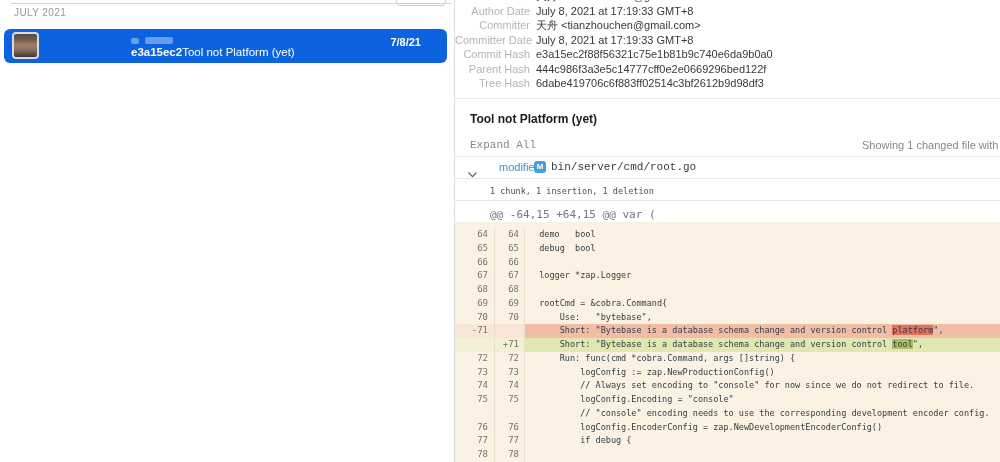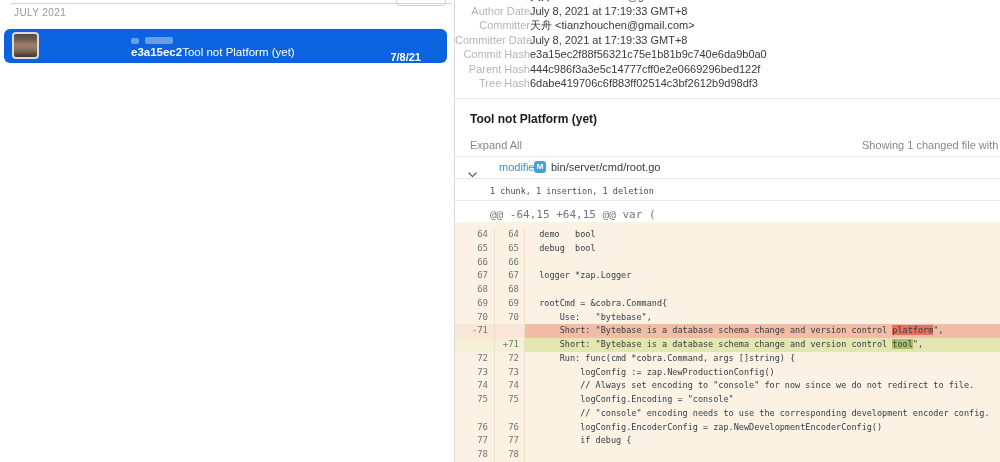--- a/index.html
+++ b/index.html
@@ -15,38 +15,38 @@
   .cut-box{position:absolute;left:396px;top:-10px;width:48px;height:14px;border:1px solid #cfcfcf;border-radius:4px;background:#fff;}
   .section-header{position:absolute;left:14px;top:7px;font-size:10px;color:#97979c;letter-spacing:.4px;}
   .commit-card{position:absolute;left:4px;top:29px;width:443px;height:34px;border-radius:6px;background:var(--accent);}
   .avatar{position:absolute;left:8px;top:3px;width:27px;height:27px;border-radius:4px;border:2px solid #d9d9de;box-sizing:border-box;
     background:linear-gradient(180deg,#564b42 0%,#6b5a4d 22%,#a08069 48%,#8a7060 68%,#3f362e 100%);}
   .redact{position:absolute;background:rgba(255,255,255,.38);border-radius:2px;}
   .redact.r1{left:127px;top:9px;width:8px;height:6px;}
   .redact.r2{left:141px;top:8px;width:28px;height:7px;}
   .commit-line{position:absolute;left:127px;top:17px;display:flex;color:#fff;font-size:11.5px;white-space:nowrap;}
   .commit-hash{font-weight:700;}
-  .commit-date{position:absolute;right:26px;top:22px;color:#fff;font-size:11px;font-weight:600;}
+  .commit-date{position:absolute;right:26px;top:7px;color:#fff;font-size:11px;font-weight:600;}
   
   .right-panel{position:absolute;left:455px;top:0;width:545px;height:408px;}
   .meta-list{position:absolute;left:0;top:-11px;width:545px;}
   .meta-row{display:flex;height:14.5px;line-height:14.5px;font-size:11px;white-space:nowrap;}
   .meta-label{width:75px;text-align:right;color:#b5b5ba;flex:none;}
-  .meta-value{color:#39393d;}
+  .meta-value{margin-left:6px;color:#39393d;}
   .sep{position:absolute;left:0;width:545px;height:1px;background:#e8e8ea;}
   .sep.s1{top:98px;} .sep.s2{top:156px;} .sep.s3{top:178px;} .sep.s4{top:200px;}
   .commit-title{position:absolute;left:15px;top:112px;font-size:12px;font-weight:700;color:#1b1b1d;}
-  .expand-all{position:absolute;left:15px;top:139px;font-size:11px;color:#88888c;cursor:default;}
+  .expand-all{position:absolute;left:15px;top:139px;font-size:11px;color:#88888c;cursor:default;font-family:Liberation Mono, monospace;}
   .summary{position:absolute;left:407px;top:139px;font-size:11px;color:#88888c;white-space:nowrap;}
   .file-row{position:absolute;left:0;top:157px;width:545px;height:21px;}
   .chev{position:absolute;left:13px;top:7px;}
   .file-status{position:absolute;left:44px;top:4px;font-size:11px;color:var(--mod-blue);}
   .file-badge{position:absolute;left:79px;top:3.5px;width:12px;height:12px;border-radius:3px;background:var(--badge-blue);
     color:#fff;font-size:8px;font-weight:700;text-align:center;line-height:12px;}
-  .file-path{position:absolute;left:96px;top:4px;font-size:11px;color:#3b3b3f;}
+  .file-path{position:absolute;left:96px;top:4px;font-size:11px;color:#3b3b3f;font-family:Liberation Mono, monospace;}
   .mono{font-family:"DejaVu Sans Mono", monospace;}
   .stats{position:absolute;left:35px;top:186px;font-size:8.5px;color:#4c4c50;}
   .hunk{position:absolute;left:35px;top:208px;font-size:11px;color:#77777b;}
   
   .diff{position:absolute;left:0;top:222px;width:545px;height:240px;background:var(--diff-bg);padding-top:6px;box-sizing:border-box;overflow:hidden;}
   .diff-row{display:flex;height:13.75px;line-height:13.9px;}
   .ncell{flex:none;text-align:right;box-sizing:border-box;border-right:1px solid var(--diff-rule);
     font-family:"DejaVu Sans Mono",monospace;font-size:9px;color:#6e786f;}
   .n1{width:40px;padding-right:6px;}
   .n2{width:30px;padding-right:5px;}

